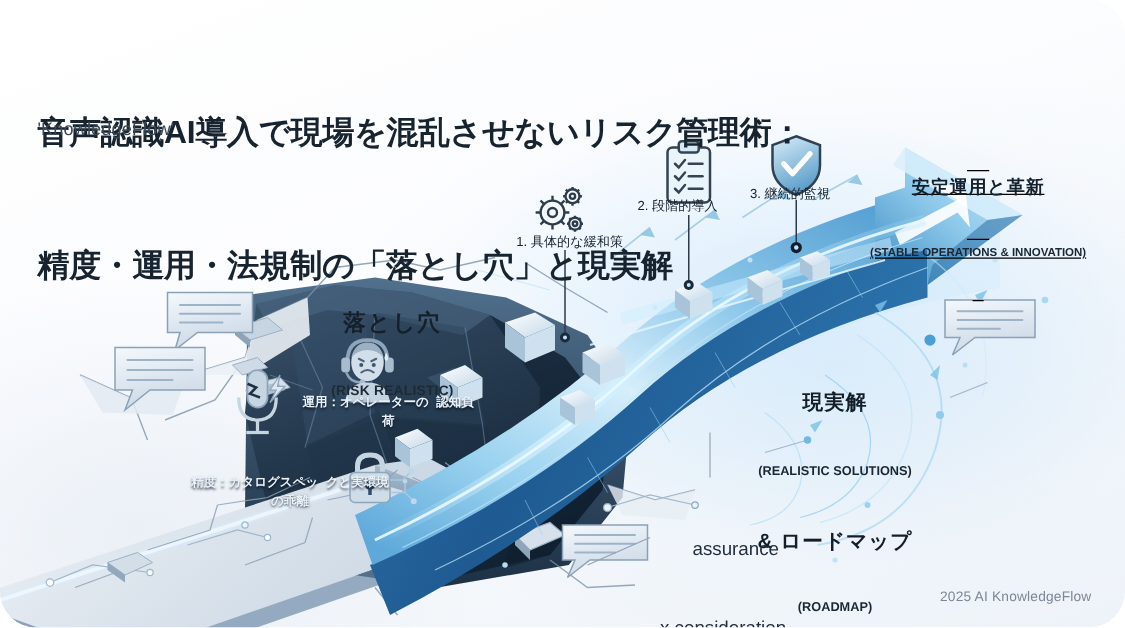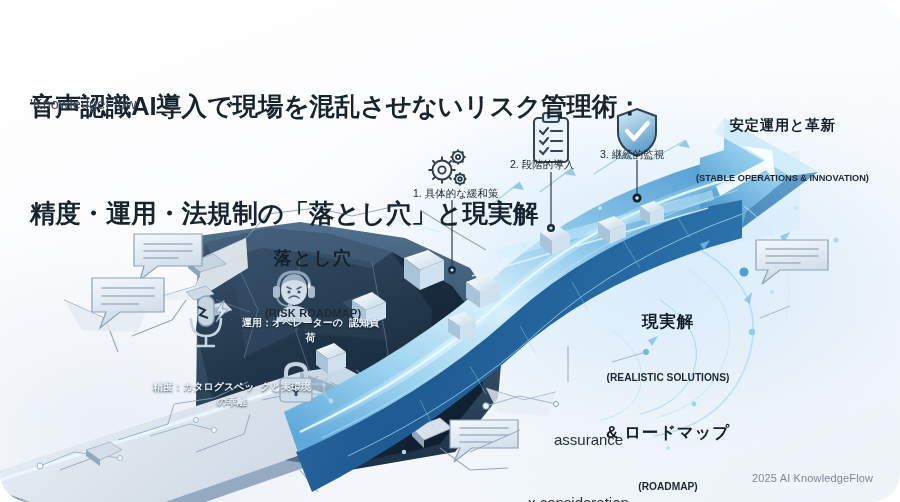--- a/index.html
+++ b/index.html
@@ -32,21 +32,21 @@
     left:30px; top:96px;
     font-size:14.5px; color:#3b4756; letter-spacing:.1px;
   }
 
   
   #pit-head { left:265px; top:210px; text-align:center; }
   #pit-head .jp { font-size:18px; font-weight:bold; color:#16202b; letter-spacing:1.5px; }
   #pit-head .en { font-size:11px; font-weight:bold; color:#1d2a36; letter-spacing:.2px; margin-top:1px; }
 
   
-  #stable-head { left:690px; top:80px; width:185px; text-align:center; }
+  #stable-head { left:690px; top:104px; width:185px; text-align:center;text-decoration:underline; }
   #stable-head .jp { font-size:14.5px; font-weight:bold; color:#14202c; letter-spacing:.6px; }
   #stable-head .en { font-size:9.2px; font-weight:bold; color:#1b2733; line-height:1.35; margin-top:1px; }
 
   
   #sol-head { left:573px; top:275px; width:190px; text-align:center; }
   #sol-head .jp1 { font-size:16.5px; font-weight:bold; color:#131e29; letter-spacing:.8px; }
   #sol-head .en1 { font-size:10.2px; font-weight:bold; color:#1b2733; margin-top:3px; }
   #sol-head .jp2 { font-size:16.5px; font-weight:bold; color:#131e29; letter-spacing:.8px; margin-top:3px; }
   #sol-head .en2 { font-size:10.2px; font-weight:bold; color:#1b2733; margin-top:1px; }
 
@@ -531,21 +531,21 @@
 
   <div class="tx" id="title">
     <div>音声認識AI導入で現場を混乱させないリスク管理術：</div>
     <div>精度・運用・法規制の「落とし穴」と現実解</div>
   </div>
 
   <div class="tx" id="subtitle">'KnowledgeFlow'</div>
 
   <div class="tx" id="pit-head">
     <div class="jp">落とし穴</div>
-    <div class="en">(RISK ROADMAP)</div>
+    <div class="en">(RISK REALISTIC)</div>
   </div>
 
   <div class="tx" id="stable-head">
     <div class="jp">安定運用と革新</div>
     <div class="en">(STABLE OPERATIONS &amp; INNOVATION)</div>
   </div>
 
   <div class="tx" id="sol-head">
     <div class="jp1">現実解</div>
     <div class="en1">(REALISTIC SOLUTIONS)</div>

